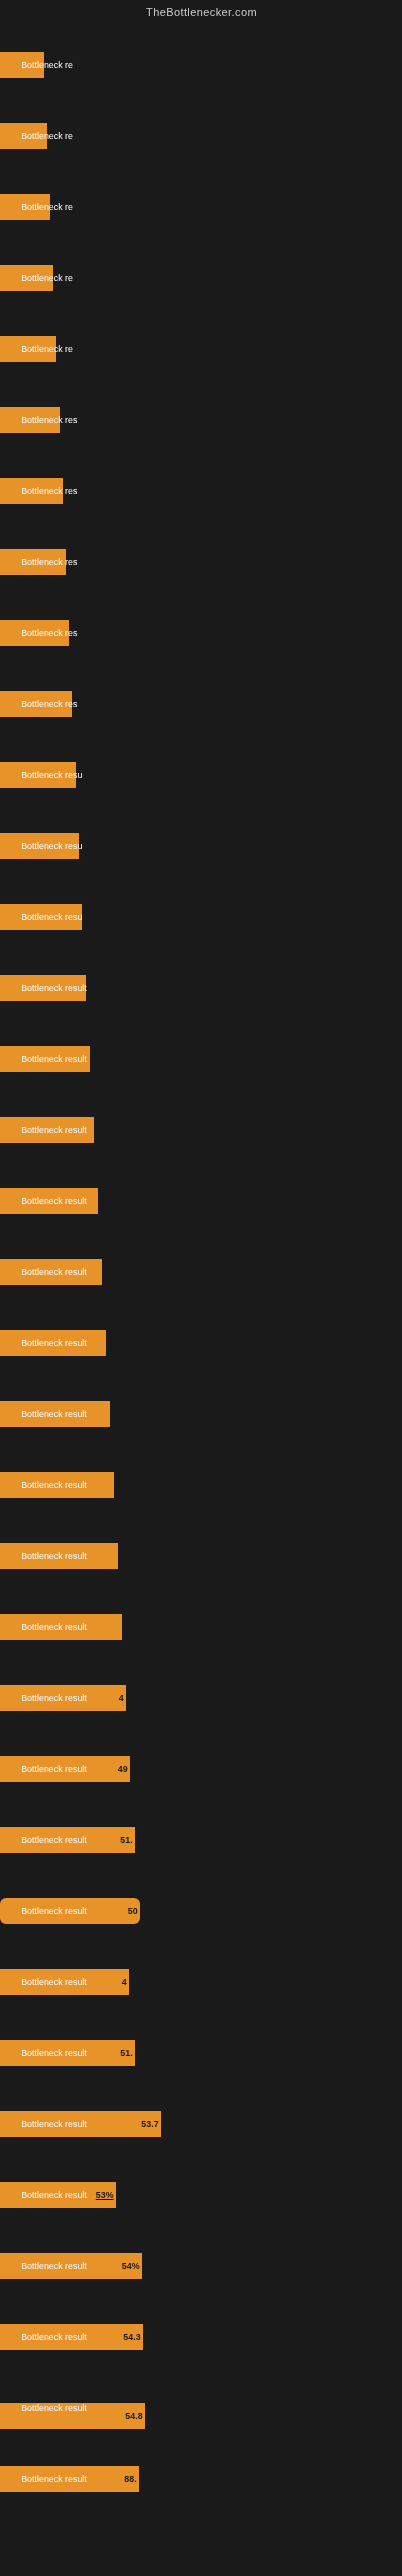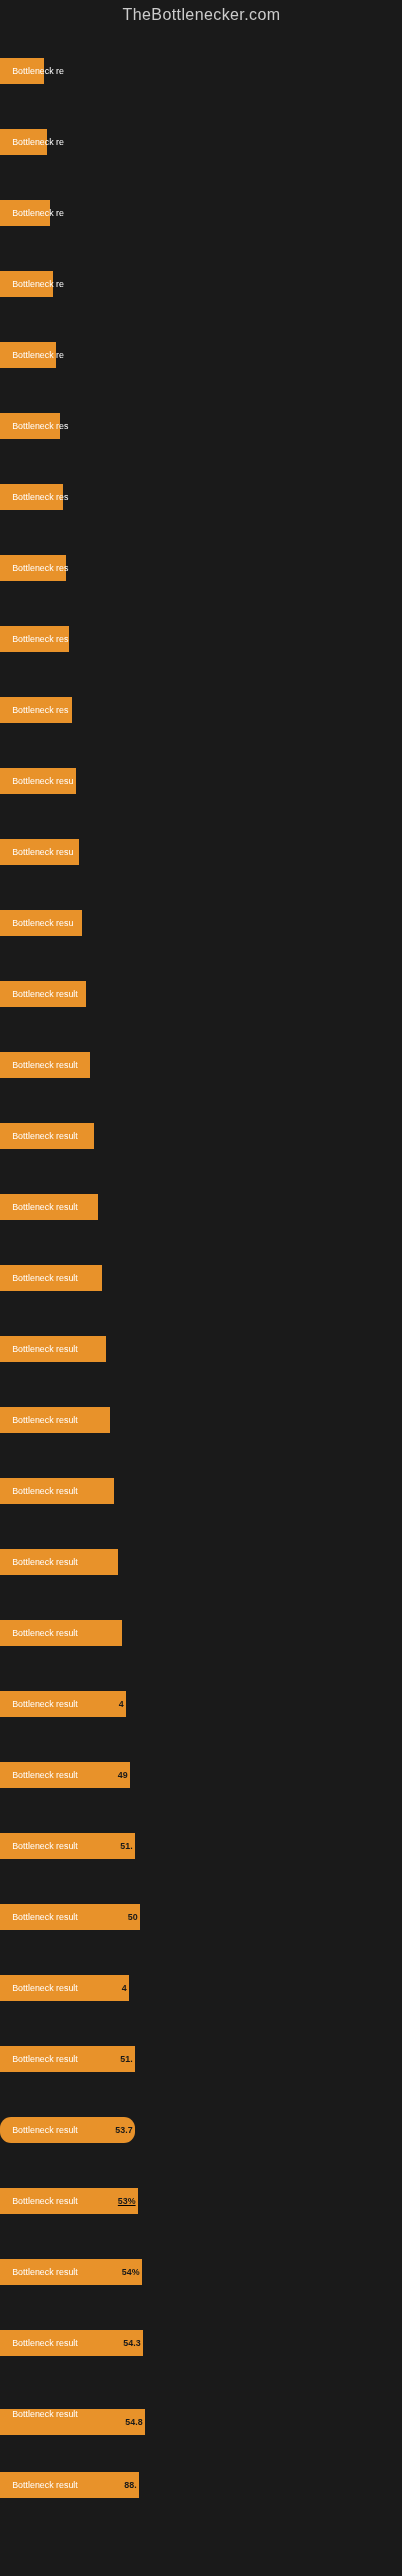--- a/index.html
+++ b/index.html
@@ -6,42 +6,42 @@
     body {
       background-color: #1a1a1a;
       font-family: Arial, sans-serif;
       width: 403px;
       min-height: 2576px;
       position: relative;
     }
     .site-title {
       text-align: center;
       color: #cccccc;
-      font-size: 16px;
+      font-size: 11px;
       padding: 6.4px 0 3.2px 0;
       letter-spacing: 0.4px;
     }
     .chart-area {
       position: relative;
       width: 403px;
       padding: 8px 0;
     }
     .bar-row {
       display: flex;
       align-items: center;
       margin: 0;
       height: 71px;
       position: relative;
     }
     .bar-label {
       color: #ffffff;
       font-size: 8.9px;
       white-space: nowrap;
       position: absolute;
-      left: 9px;
+      left: 18px;
       top: 50%;
       transform: translateY(-50%);
       z-index: 2;
       padding: 1.6px 3.2px;
     }
     .bar-container {
       position: absolute;
       left: 0;
       top: 50%;
       transform: translateY(-50%);
@@ -215,45 +215,45 @@
       </div>
       <span class="bar-label">Bottleneck result</span>
     </div>
     <div class="bar-row">
       <div class="bar-container" style="width: 135px;">
         <span class="bar-value">51.</span>
       </div>
       <span class="bar-label">Bottleneck result</span>
     </div>
     <div class="bar-row">
-      <div class="bar-container" style="width: 140px;">
+      <div class="bar-container" style="width: 140px; border-radius: 6px;">
         <span class="bar-value">50</span>
       </div>
       <span class="bar-label">Bottleneck result</span>
     </div>
     <div class="bar-row">
       <div class="bar-container" style="width: 129px;">
         <span class="bar-value">4</span>
       </div>
       <span class="bar-label">Bottleneck result</span>
     </div>
     <div class="bar-row">
       <div class="bar-container" style="width: 135px;">
         <span class="bar-value">51.</span>
       </div>
       <span class="bar-label">Bottleneck result</span>
     </div>
     <div class="bar-row">
-      <div class="bar-container" style="width: 135px; border-radius: 11px;">
+      <div class="bar-container" style="width: 161px;">
         <span class="bar-value">53.7</span>
       </div>
       <span class="bar-label">Bottleneck result</span>
     </div>
     <div class="bar-row">
-      <div class="bar-container" style="width: 138px; text-decoration: underline;">
+      <div class="bar-container" style="width: 116px; text-decoration: underline;">
         <span class="bar-value">53%</span>
       </div>
       <span class="bar-label">Bottleneck result</span>
     </div>
     <div class="bar-row">
       <div class="bar-container" style="width: 142px; padding-left: 32px;">
         <span class="bar-value">54%</span>
       </div>
       <span class="bar-label">Bottleneck result</span>
     </div>

